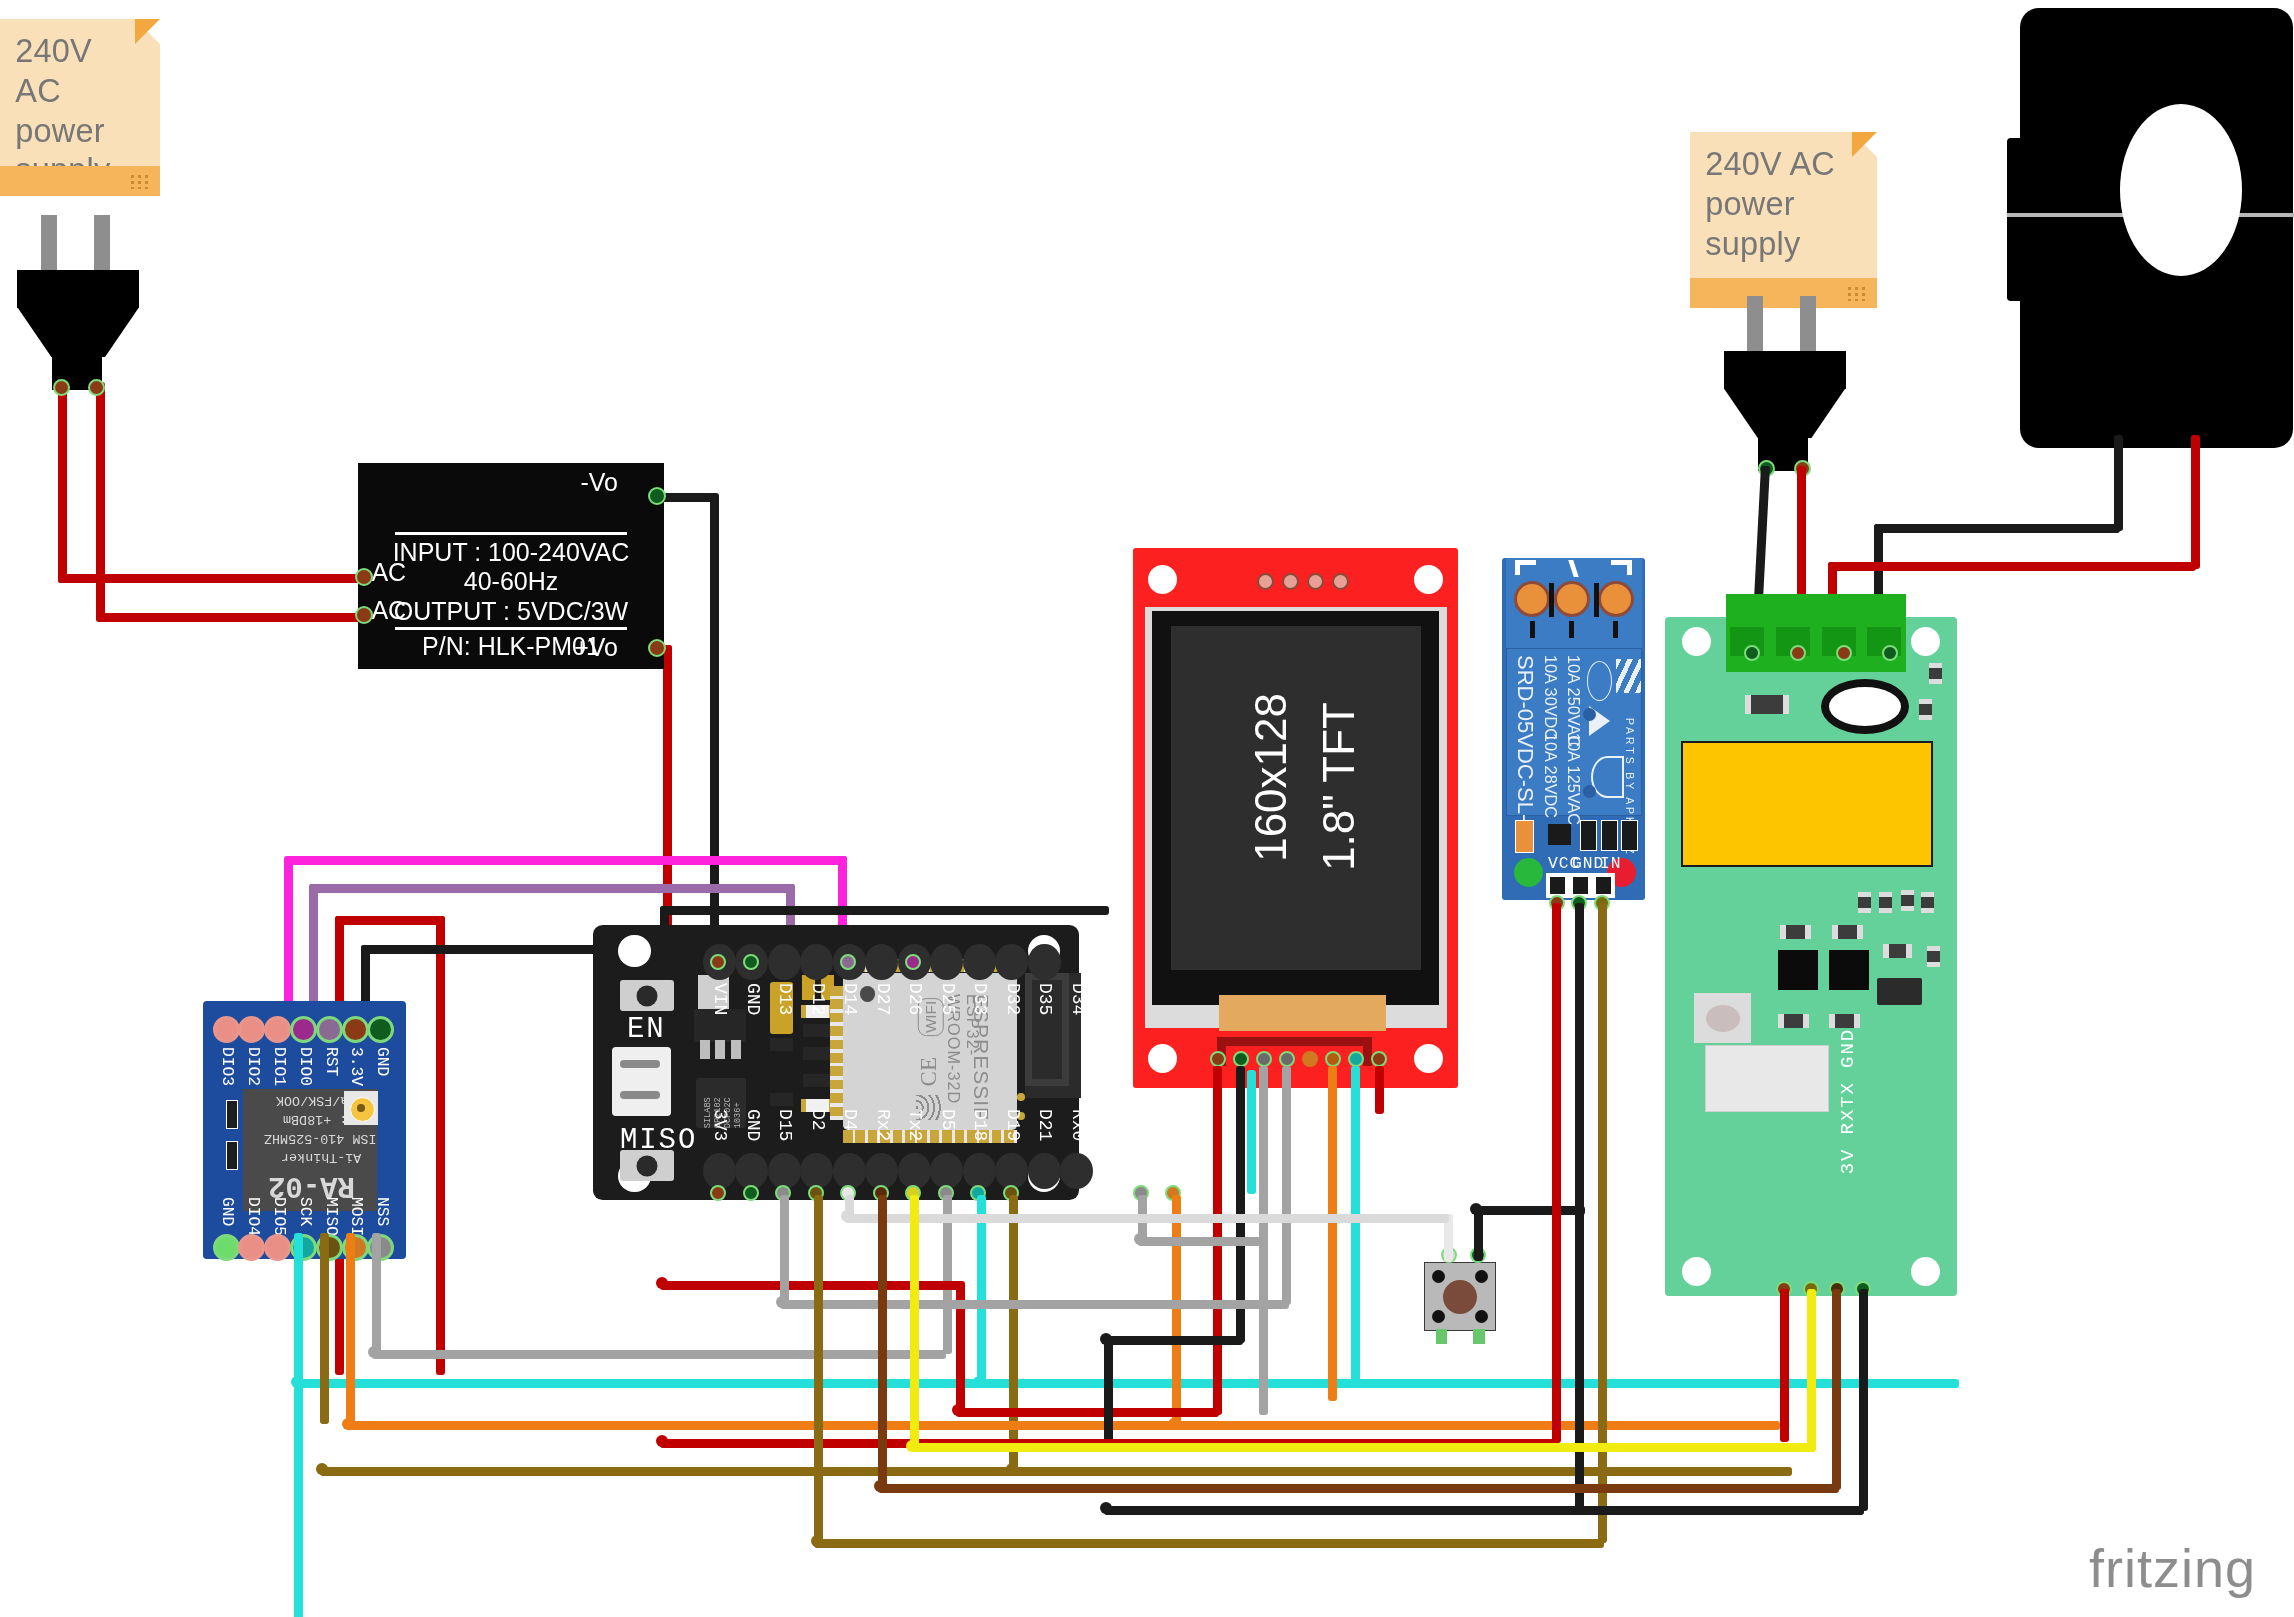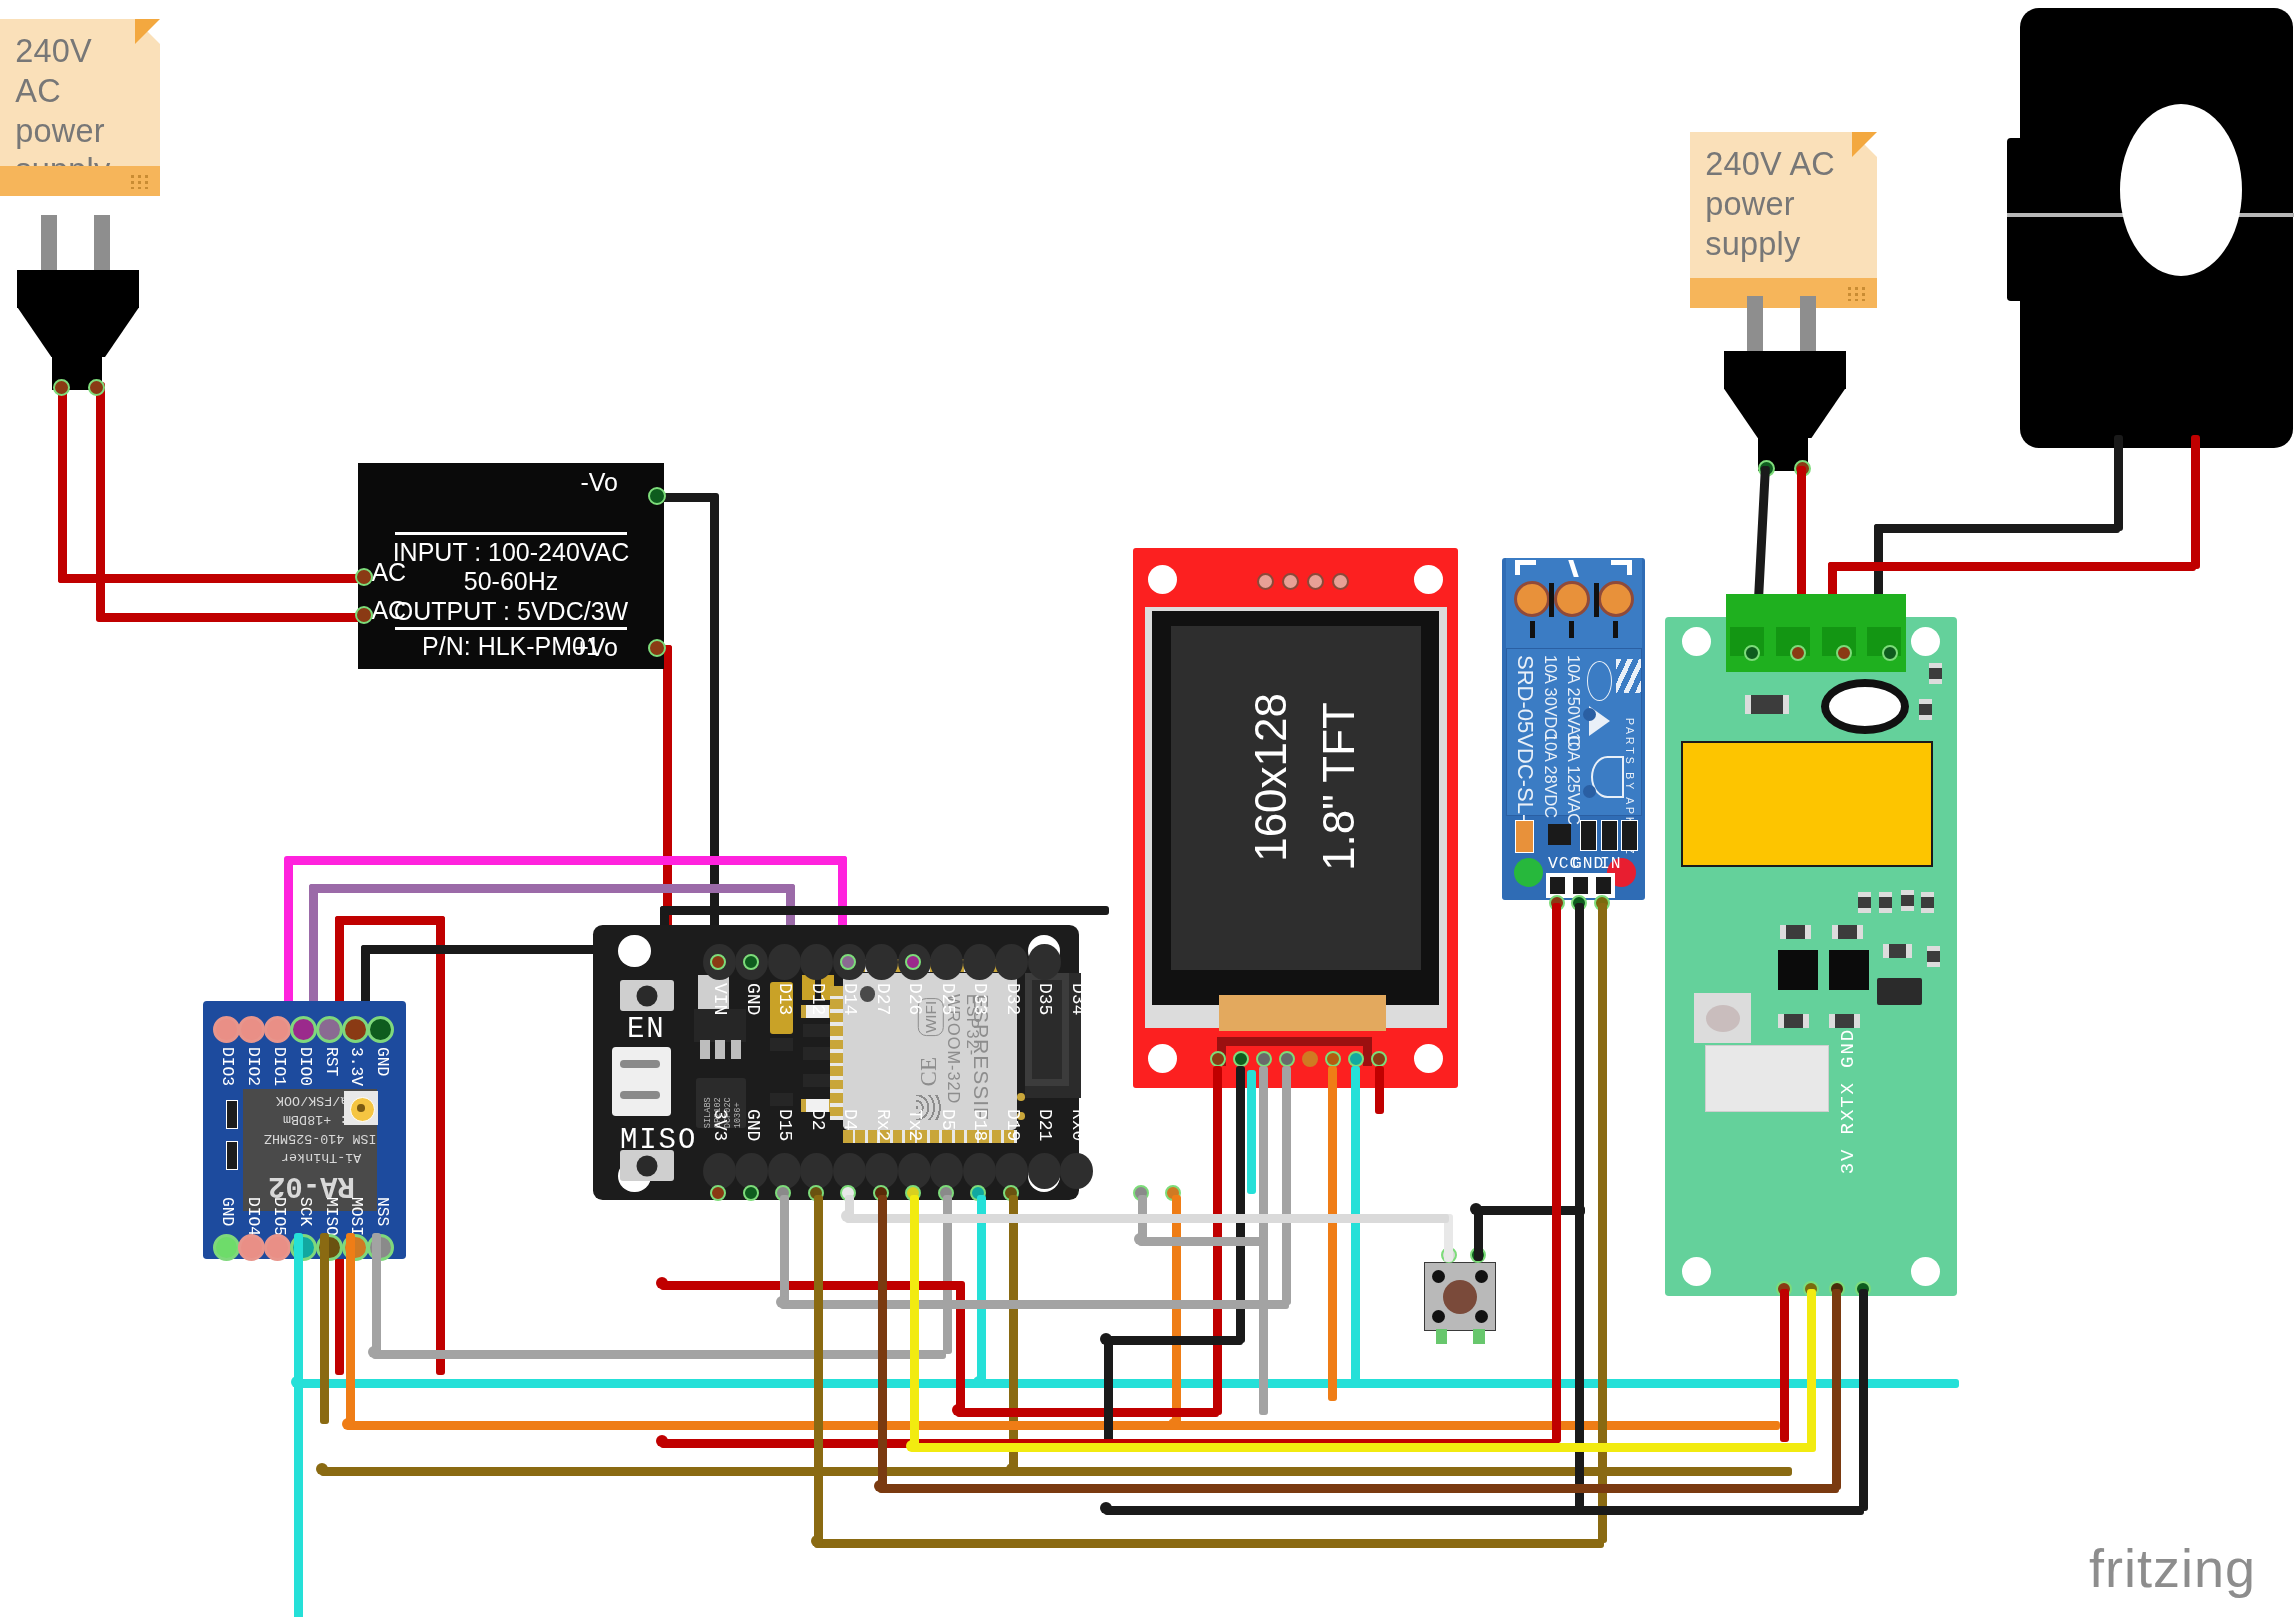--- a/index.html
+++ b/index.html
@@ -189,21 +189,21 @@
     <div class="plugbody" style="left:7.6px;top:55px;width:122px;height:38px;"></div>
     <div class="plugbody" style="left:7.6px;top:92px;width:122px;height:50px;clip-path:polygon(0 0,100% 0,72% 100%,28% 100%);"></div>
     <div class="plugbody" style="left:42px;top:139px;width:50px;height:36px;"></div>
     <div class="pad padg" style="left:43px;top:164px;width:17px;height:17px;"></div>
     <div class="pad padg" style="left:78px;top:164px;width:17px;height:17px;"></div>
   </div>
 
   <div class="hilink" style="left:358px;top:463px;width:306px;height:206px;">
     <div class="hl-line" style="top:69px;"></div>
     <div class="hl-txt" style="top:75px;">INPUT : 100-240VAC</div>
-    <div class="hl-txt" style="top:104px;">50-60Hz</div>
+    <div class="hl-txt" style="top:104px;">40-60Hz</div>
     <div class="hl-txt" style="top:134px;">OUTPUT : 5VDC/3W</div>
     <div class="hl-line" style="top:164px;"></div>
     <div class="hl-txt" style="top:169px;">P/N: HLK-PM01</div>
     <div class="hl-pin" style="left:13.4px;top:95px;">AC</div>
     <div class="hl-pin" style="left:13.4px;top:133px;">AC</div>
     <div class="hl-pin" style="right:46px;top:4.8px;">-Vo</div>
     <div class="hl-pin" style="right:46px;top:170px;">+Vo</div>
   </div>
   <div class="pad padg" style="left:355px;top:568px;width:18px;height:18px;"></div>
   <div class="pad padg" style="left:355px;top:606px;width:18px;height:18px;"></div>

